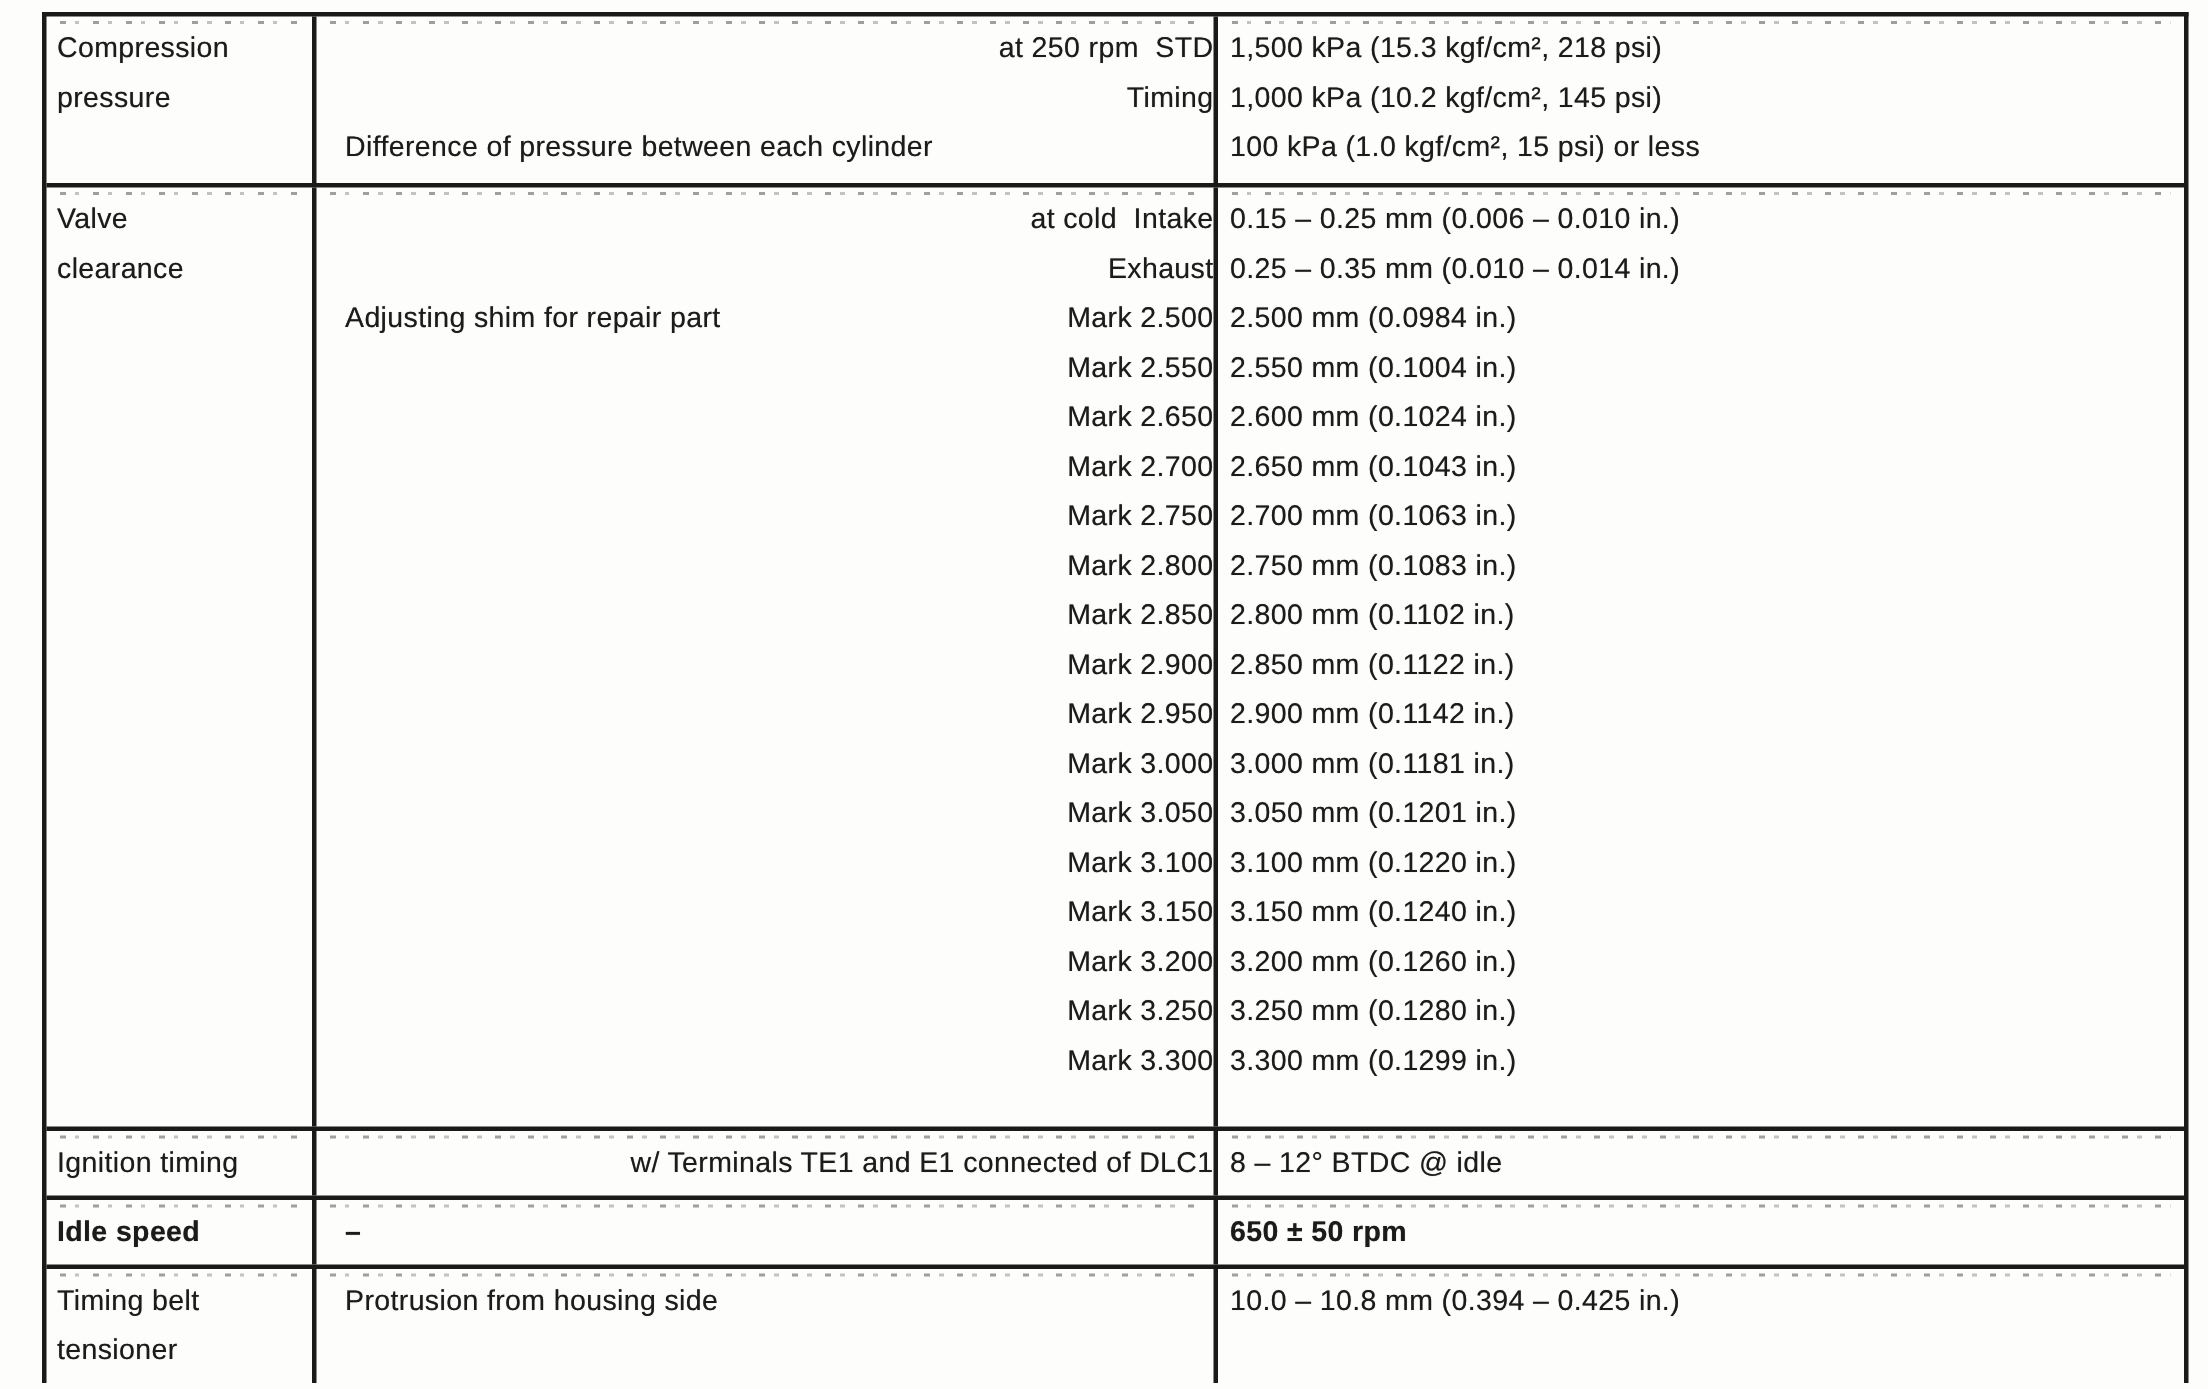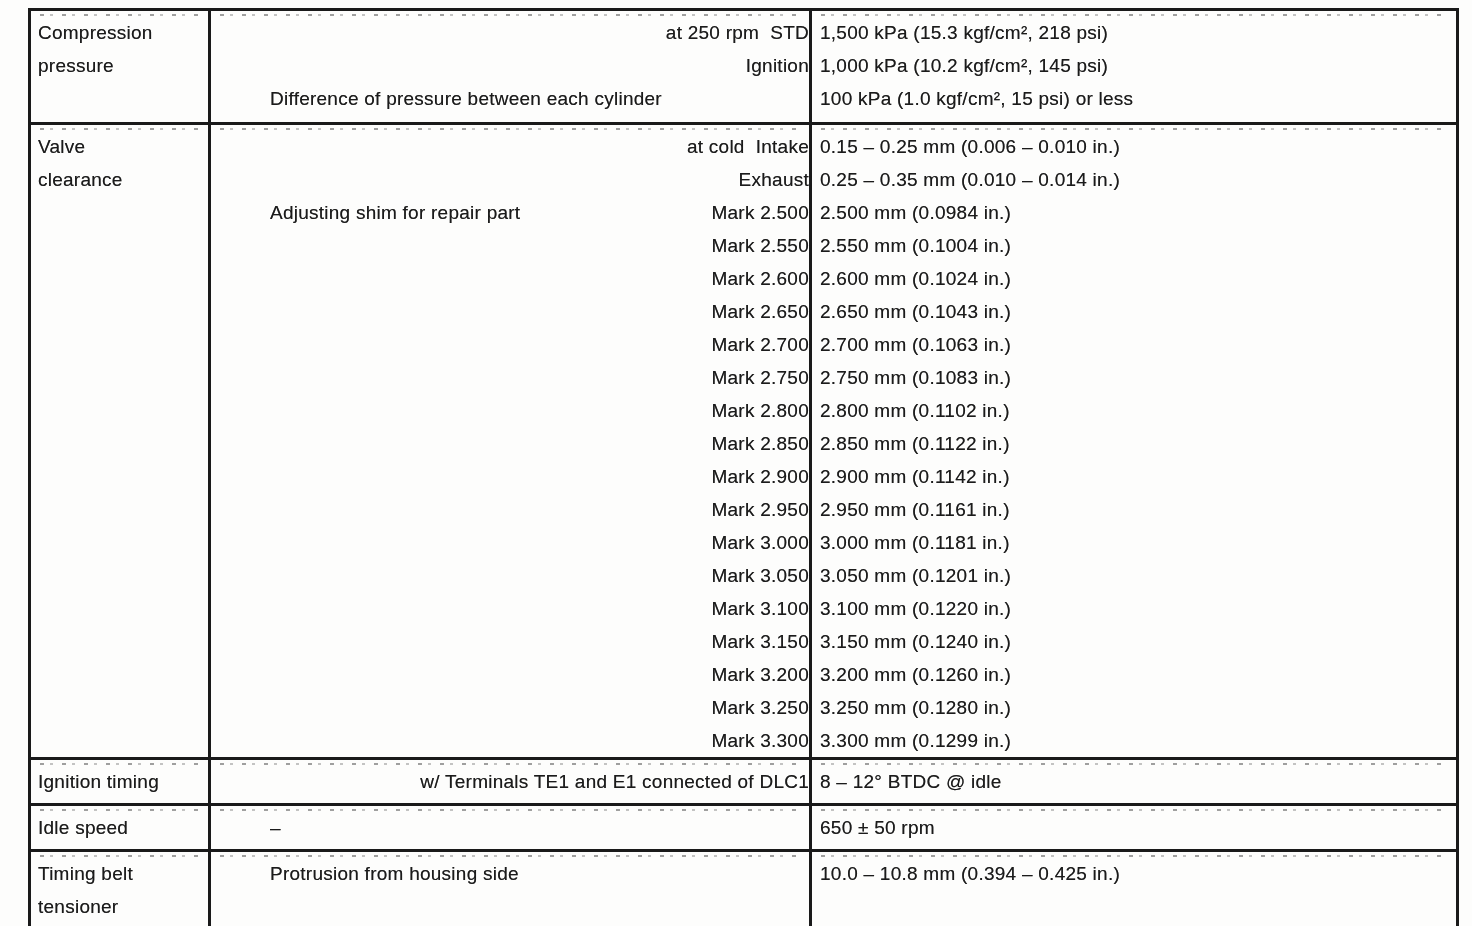--- a/index.html
+++ b/index.html
@@ -51,29 +51,29 @@
     padding: 5px 25px 0 8px;
   }
 
   .label-line, .cond-line, .value-line {
     line-height: 33px;
     font-size: 19px;
     letter-spacing: 0.25px;
     text-shadow: 0 0 0.5px rgba(0,0,0,0.55);
   }
   .cond-line { display: flex; justify-content: space-between; }
-  .cond-left { white-space: pre; margin-left: 40px; }
+  .cond-left { white-space: pre; }
   .cond-right { white-space: pre; text-align: right; }
   .value-line { white-space: pre; }
 
   
   #table-body .spec-row:nth-child(1) { min-height: 111px; }
   #table-body .spec-row:nth-child(2) { min-height: 629px; }
   #table-body .spec-row:nth-child(3) { min-height: 44px; }
-  #table-body .spec-row:nth-child(4) { min-height: 40px; }
+  #table-body .spec-row:nth-child(4) { min-height: 40px; font-weight: bold; }
   #table-body .spec-row:nth-child(5) { min-height: 68px; }
   #table-body .spec-row:nth-child(6) { min-height: 46px; }
 </style>
 </head>
 <body>
 
 <div class="page">
   <div class="spec-table">
     <div id="table-body">
         <div class="spec-row">
@@ -81,21 +81,21 @@
             <div class="label-line">Compression</div>
             <div class="label-line">pressure</div>
           </div>
     <div class="cell col-cond">
             <div class="cond-line">
     <span class="cond-left"></span>
     <span class="cond-right">at 250 rpm  STD</span>
   </div>
             <div class="cond-line">
     <span class="cond-left"></span>
-    <span class="cond-right">Ignition</span>
+    <span class="cond-right">Timing</span>
   </div>
             <div class="cond-line">
     <span class="cond-left">Difference of pressure between each cylinder</span>
     <span class="cond-right"></span>
   </div>
           </div>
     <div class="cell col-val">
             <div class="value-line">1,500 kPa (15.3 kgf/cm², 218 psi)</div>
             <div class="value-line">1,000 kPa (10.2 kgf/cm², 145 psi)</div>
             <div class="value-line">100 kPa (1.0 kgf/cm², 15 psi) or less</div>
@@ -115,24 +115,20 @@
     <span class="cond-left"></span>
     <span class="cond-right">Exhaust</span>
   </div>
             <div class="cond-line">
     <span class="cond-left">Adjusting shim for repair part</span>
     <span class="cond-right">Mark 2.500</span>
   </div>
             <div class="cond-line">
     <span class="cond-left"></span>
     <span class="cond-right">Mark 2.550</span>
-  </div>
-            <div class="cond-line">
-    <span class="cond-left"></span>
-    <span class="cond-right">Mark 2.600</span>
   </div>
             <div class="cond-line">
     <span class="cond-left"></span>
     <span class="cond-right">Mark 2.650</span>
   </div>
             <div class="cond-line">
     <span class="cond-left"></span>
     <span class="cond-right">Mark 2.700</span>
   </div>
             <div class="cond-line">
@@ -189,21 +185,20 @@
             <div class="value-line">0.25 – 0.35 mm (0.010 – 0.014 in.)</div>
             <div class="value-line">2.500 mm (0.0984 in.)</div>
             <div class="value-line">2.550 mm (0.1004 in.)</div>
             <div class="value-line">2.600 mm (0.1024 in.)</div>
             <div class="value-line">2.650 mm (0.1043 in.)</div>
             <div class="value-line">2.700 mm (0.1063 in.)</div>
             <div class="value-line">2.750 mm (0.1083 in.)</div>
             <div class="value-line">2.800 mm (0.1102 in.)</div>
             <div class="value-line">2.850 mm (0.1122 in.)</div>
             <div class="value-line">2.900 mm (0.1142 in.)</div>
-            <div class="value-line">2.950 mm (0.1161 in.)</div>
             <div class="value-line">3.000 mm (0.1181 in.)</div>
             <div class="value-line">3.050 mm (0.1201 in.)</div>
             <div class="value-line">3.100 mm (0.1220 in.)</div>
             <div class="value-line">3.150 mm (0.1240 in.)</div>
             <div class="value-line">3.200 mm (0.1260 in.)</div>
             <div class="value-line">3.250 mm (0.1280 in.)</div>
             <div class="value-line">3.300 mm (0.1299 in.)</div>
           </div>
   </div>
         <div class="spec-row">

